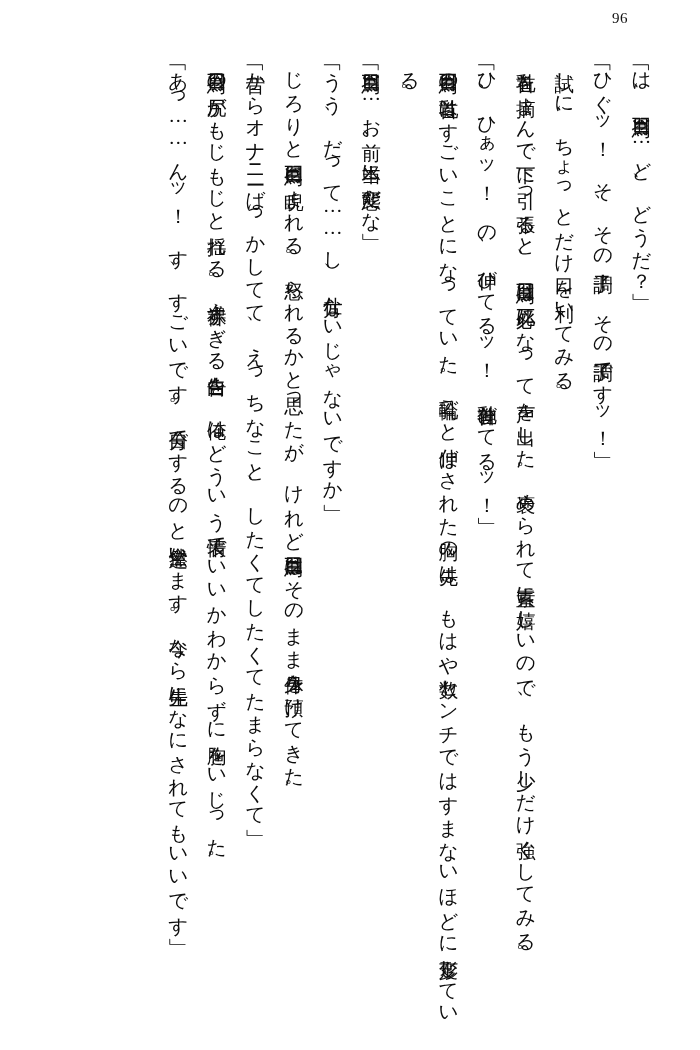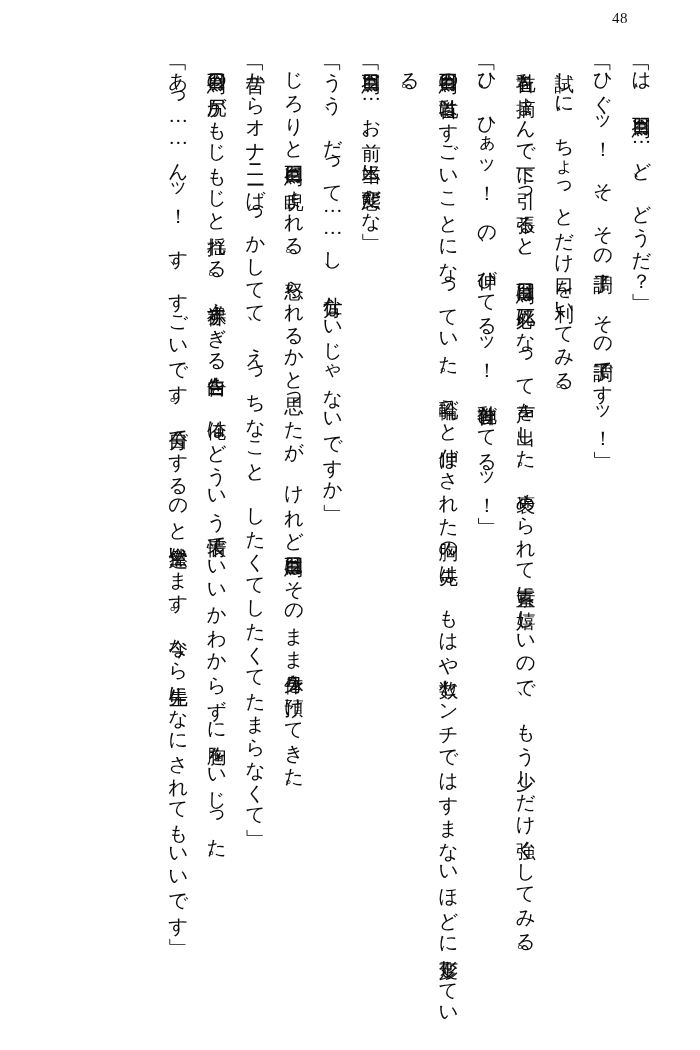--- a/index.html
+++ b/index.html
@@ -53,21 +53,21 @@
   }
   .para {
     display: block;
   }
 </style>
 </head>
 <body>
 
 <div class="page">
 
-  <div class="page-number">48</div>
+  <div class="page-number">96</div>
 
   <div class="text-body">
     <p class="para">「は、羽目鳥……ど、どうだ？」</p>
     <p class="para">「ひぐッ！　そ、その調子！　その調子ですッ！」</p>
     <p class="para">試しに、ちょっとだけ口を利いてみる。</p>
     <p class="para">乳首を摘まんで下に引っ張ると、羽目鳥は必死になって声を出した。褒められて素直に嬉しいので、もう少しだけ強くしてみる。</p>
     <p class="para">「ひ、ひぁッ！　の、伸びてるッ！　乳首伸びてるッ！」</p>
     <p class="para">羽目鳥の乳首はすごいことになっていた。乳輪ごと伸ばされた胸の先は、もはや数センチではすまないほどに変形している。</p>
     <p class="para">「羽目鳥……お前、本当に変態だな」</p>
     <p class="para">「うう、だって……し、仕方ないじゃないですか」</p>

